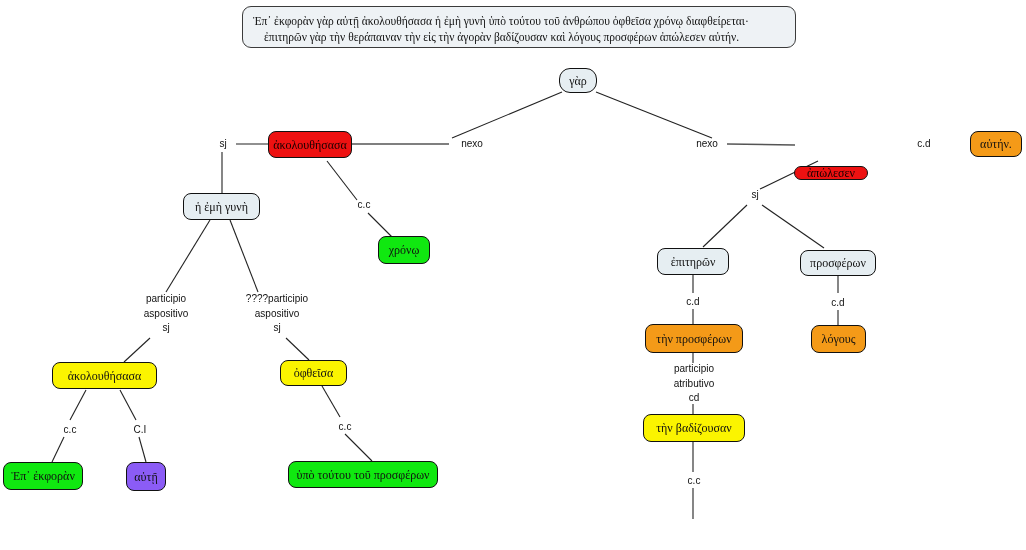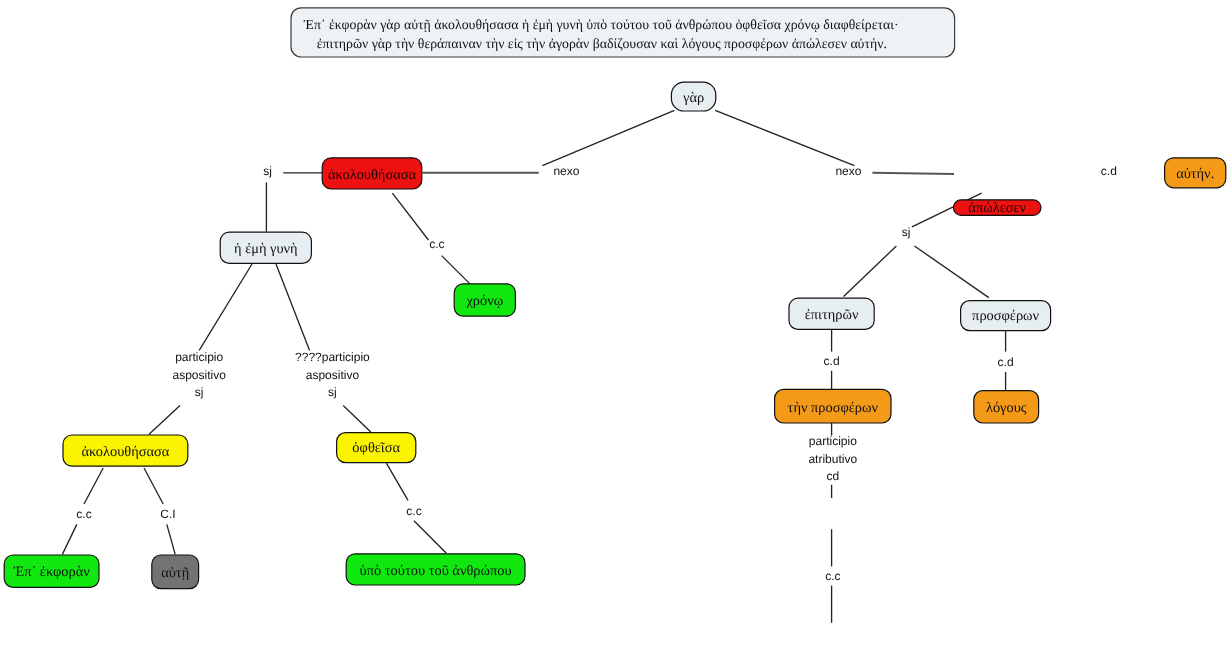--- a/index.html
+++ b/index.html
@@ -48,21 +48,21 @@
     text-align:center;
     white-space:nowrap;
     line-height:1;
   }
   .node.root{border-radius:11px;}
   .n-lightblue{background:#e6eef2;}
   .n-red{background:#ee1111;}
   .n-orange{background:#f49a18;}
   .n-green{background:#10e810;}
   .n-yellow{background:#fbf400;}
-  .n-magenta{background:#737373;}
+  .n-magenta{background:#8b5cf6;}
 
   
   .elabel{
     position:absolute;
     font-family:"Liberation Sans", sans-serif;
     font-size:10px;
     color:#111;
     white-space:pre;
     text-align:center;
     line-height:14.5px;
@@ -165,39 +165,42 @@
 
   <div class="node n-green" style="left:3px;top:462px;width:80px;height:28px;">
     <span>Ἐπ᾽ ἐκφορὰν</span>
   </div>
 
   <div class="node n-magenta" style="left:126px;top:462px;width:40px;height:29px;">
     <span>αὐτῇ</span>
   </div>
 
   <div class="node n-green" style="left:288px;top:461px;width:150px;height:27px;">
-    <span>ὑπὸ τούτου τοῦ ἀνθρώπου</span>
+    <span>ὑπὸ τούτου τοῦ προσφέρων</span>
   </div>
 
   <div class="node n-lightblue" style="left:657px;top:248px;width:72px;height:27px;">
     <span>ἐπιτηρῶν</span>
   </div>
 
   <div class="node n-lightblue" style="left:800px;top:250px;width:76px;height:26px;">
     <span>προσφέρων</span>
   </div>
 
   <div class="node n-orange" style="left:645px;top:324px;width:98px;height:29px;">
     <span>τὴν προσφέρων</span>
   </div>
 
   <div class="node n-orange" style="left:811px;top:325px;width:55px;height:28px;">
     <span>λόγους</span>
   </div>
 
+  <div class="node n-yellow" style="left:643px;top:414px;width:102px;height:28px;">
+    <span>τὴν  βαδίζουσαν</span>
+  </div>
 
 
   <div class="elabel" style="left:213px;top:137px;width:20px;">sj</div>
 
   <div class="elabel" style="left:453px;top:137px;width:38px;">nexo</div>
 
   <div class="elabel" style="left:688px;top:137px;width:38px;">nexo</div>
 
   <div class="elabel" style="left:911px;top:137px;width:26px;">c.d</div>
 

